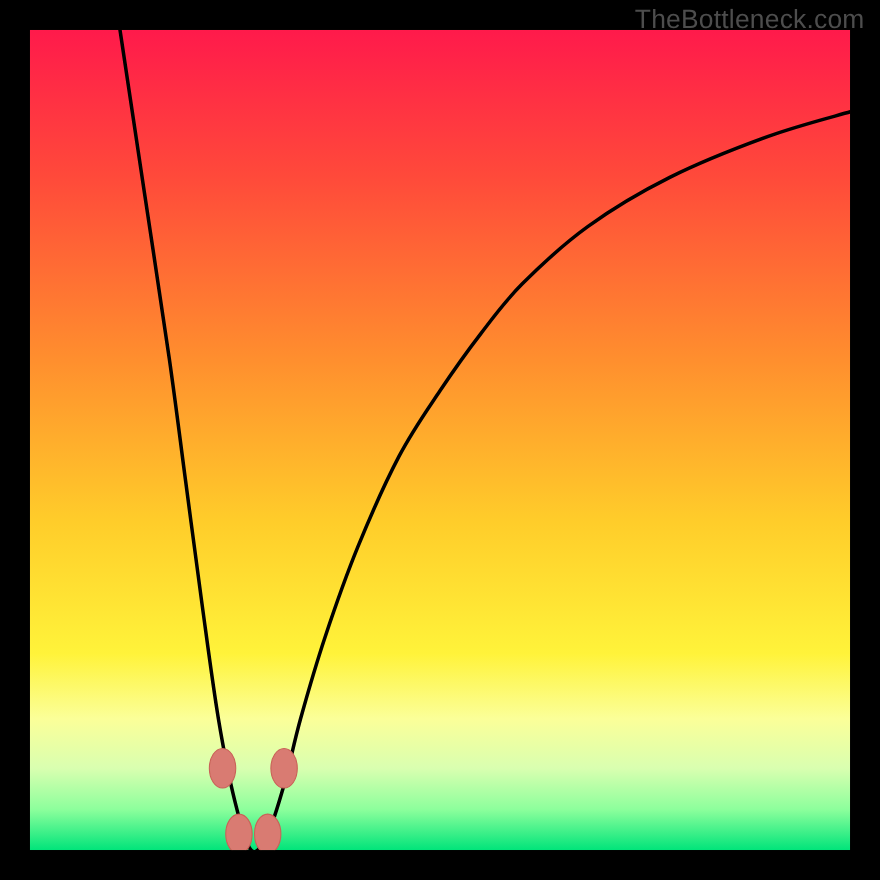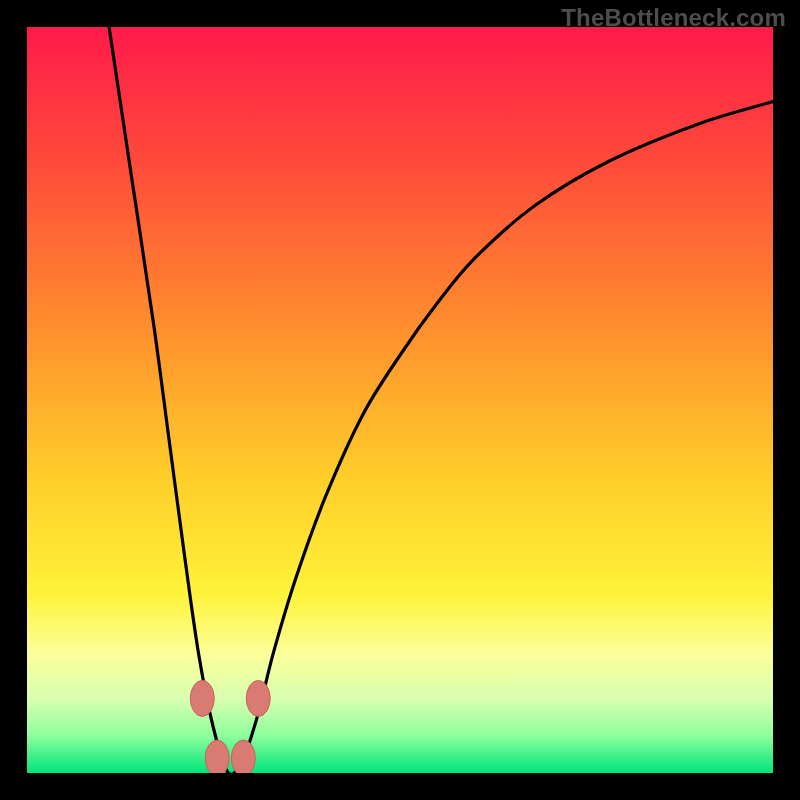--- a/index.html
+++ b/index.html
@@ -22,21 +22,21 @@
     top: 27px;
     width: 746px;
     height: 746px;
     overflow: hidden;
   }
   .watermark {
     position: absolute;
     top: 4px;
     right: 14px;
     font-size: 24px;
-    font-weight: 700;
+    font-weight: 400;
     color: #4d4d4d;
     letter-spacing: 0.2px;
     z-index: 10;
   }
   svg { display: block; }
 </style>
 </head>
 <body>
 
 <div class="frame">

